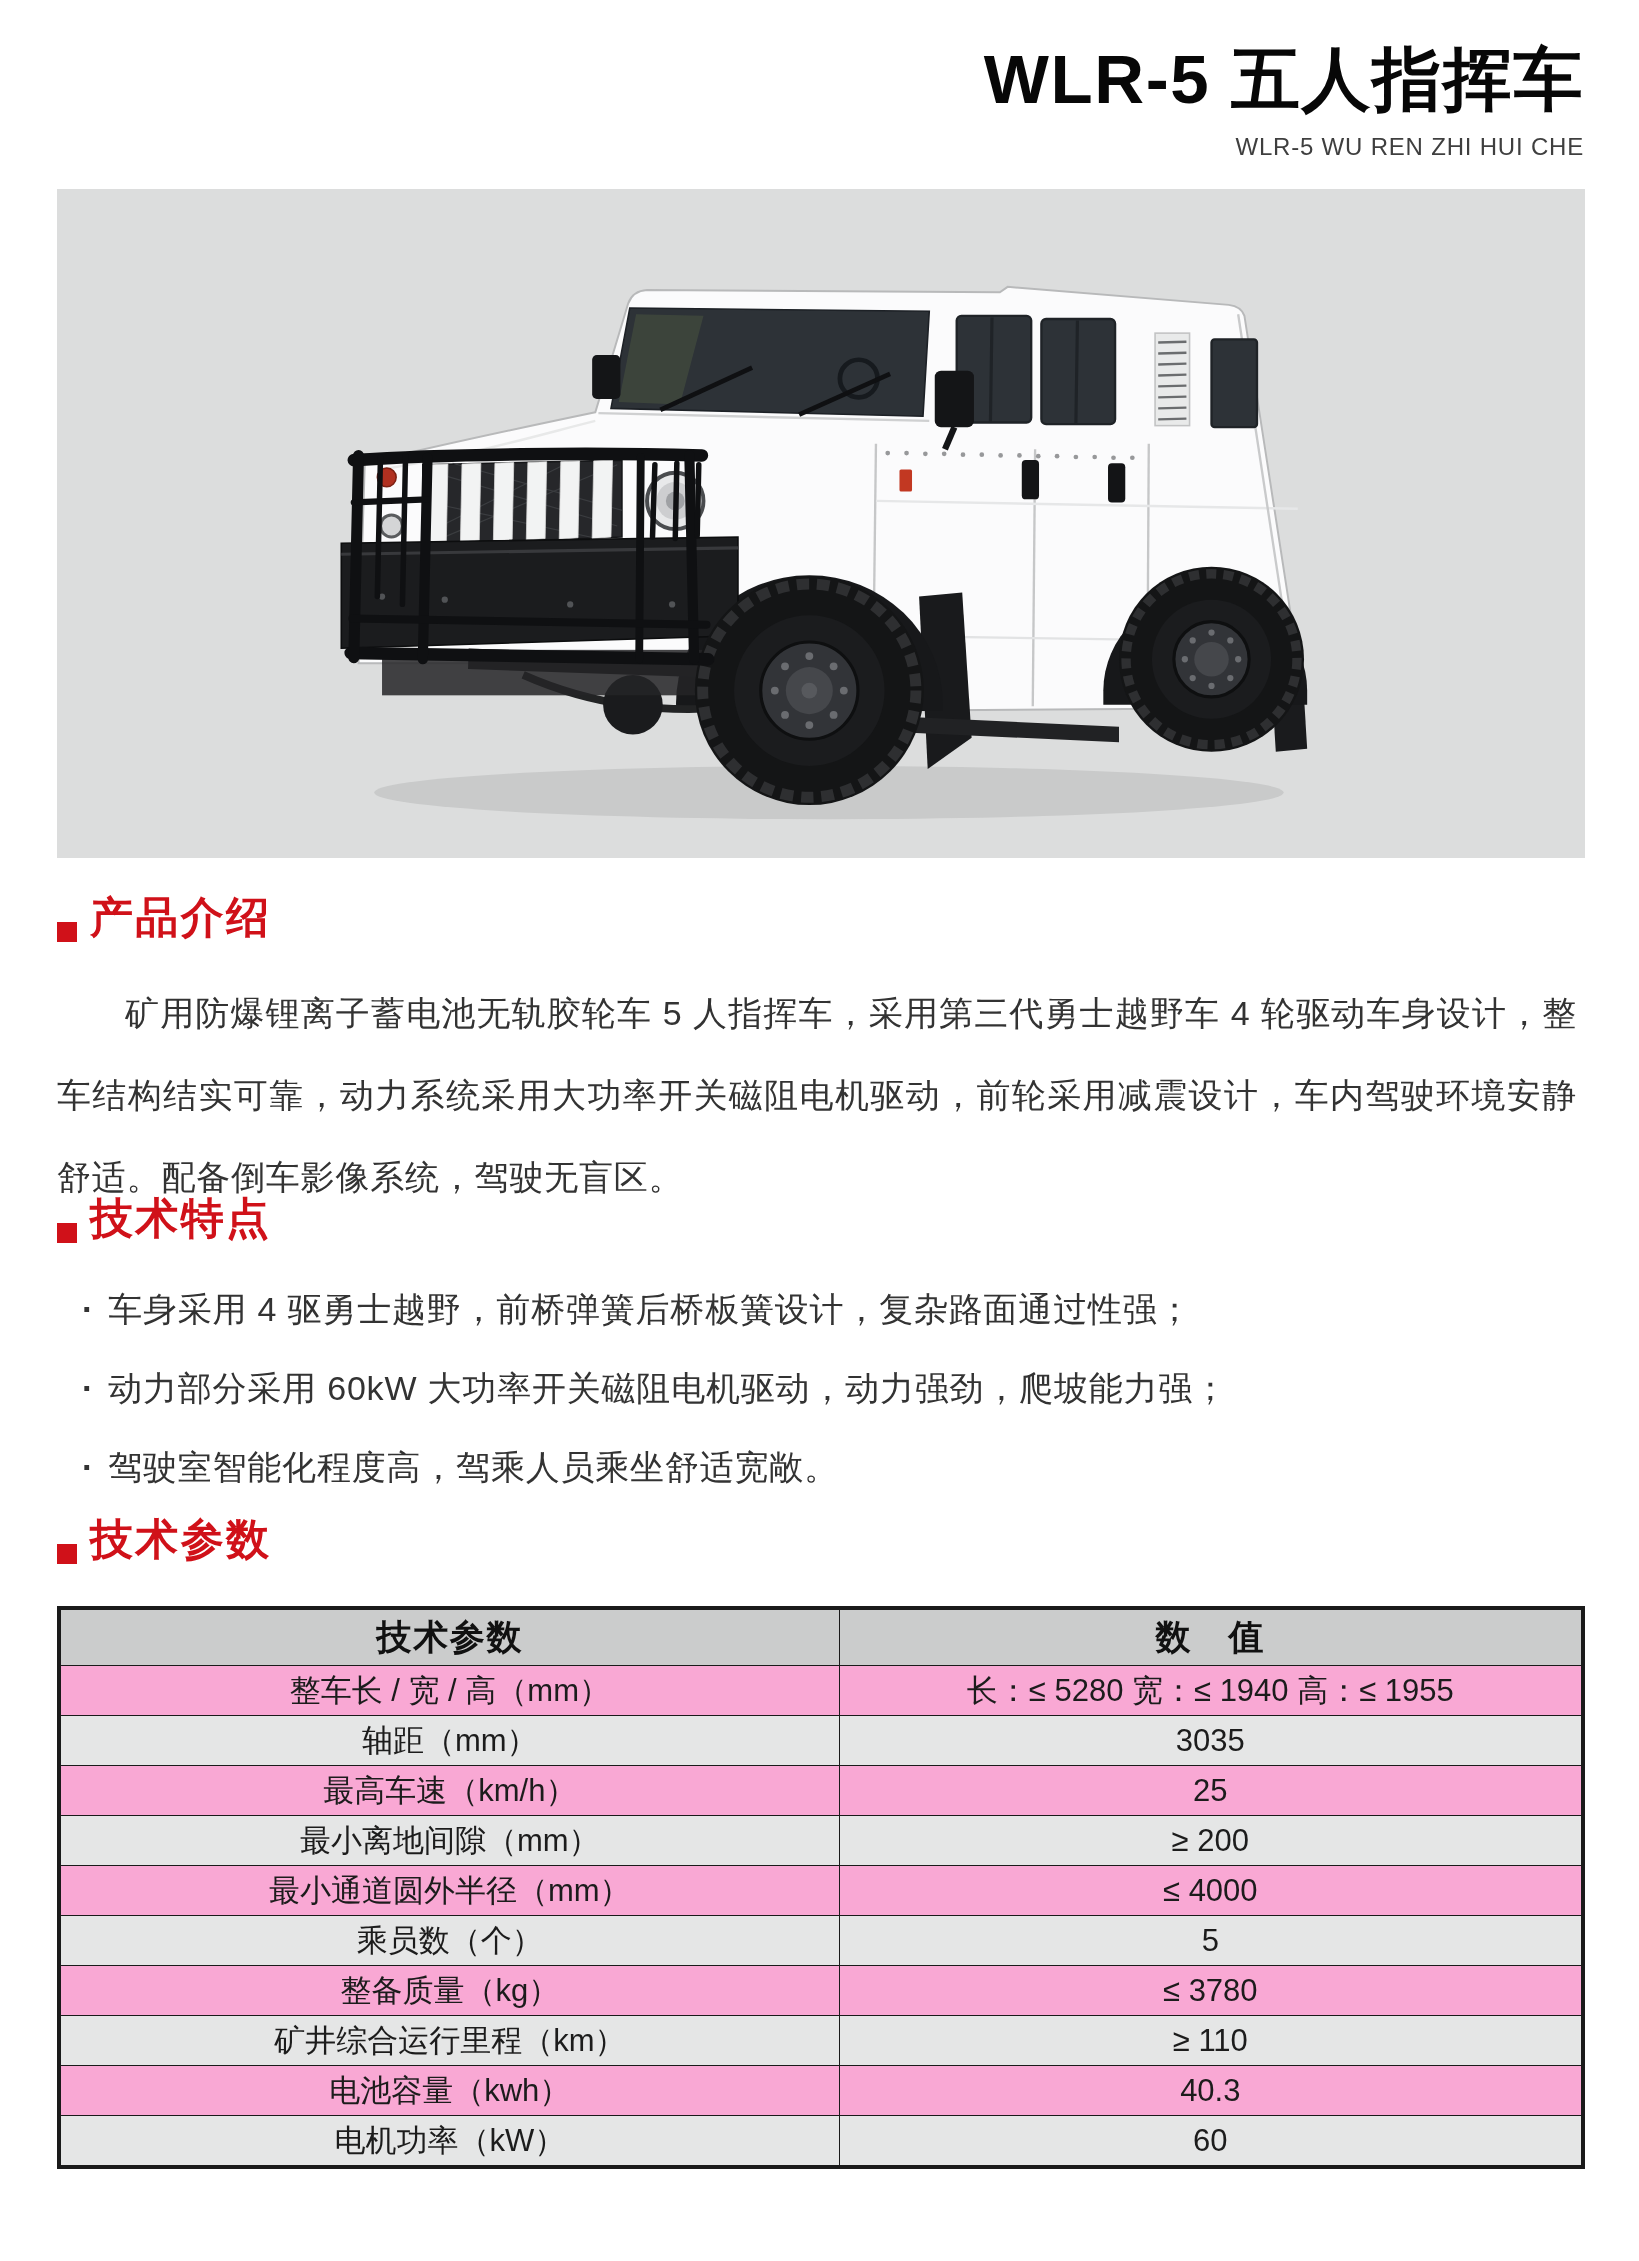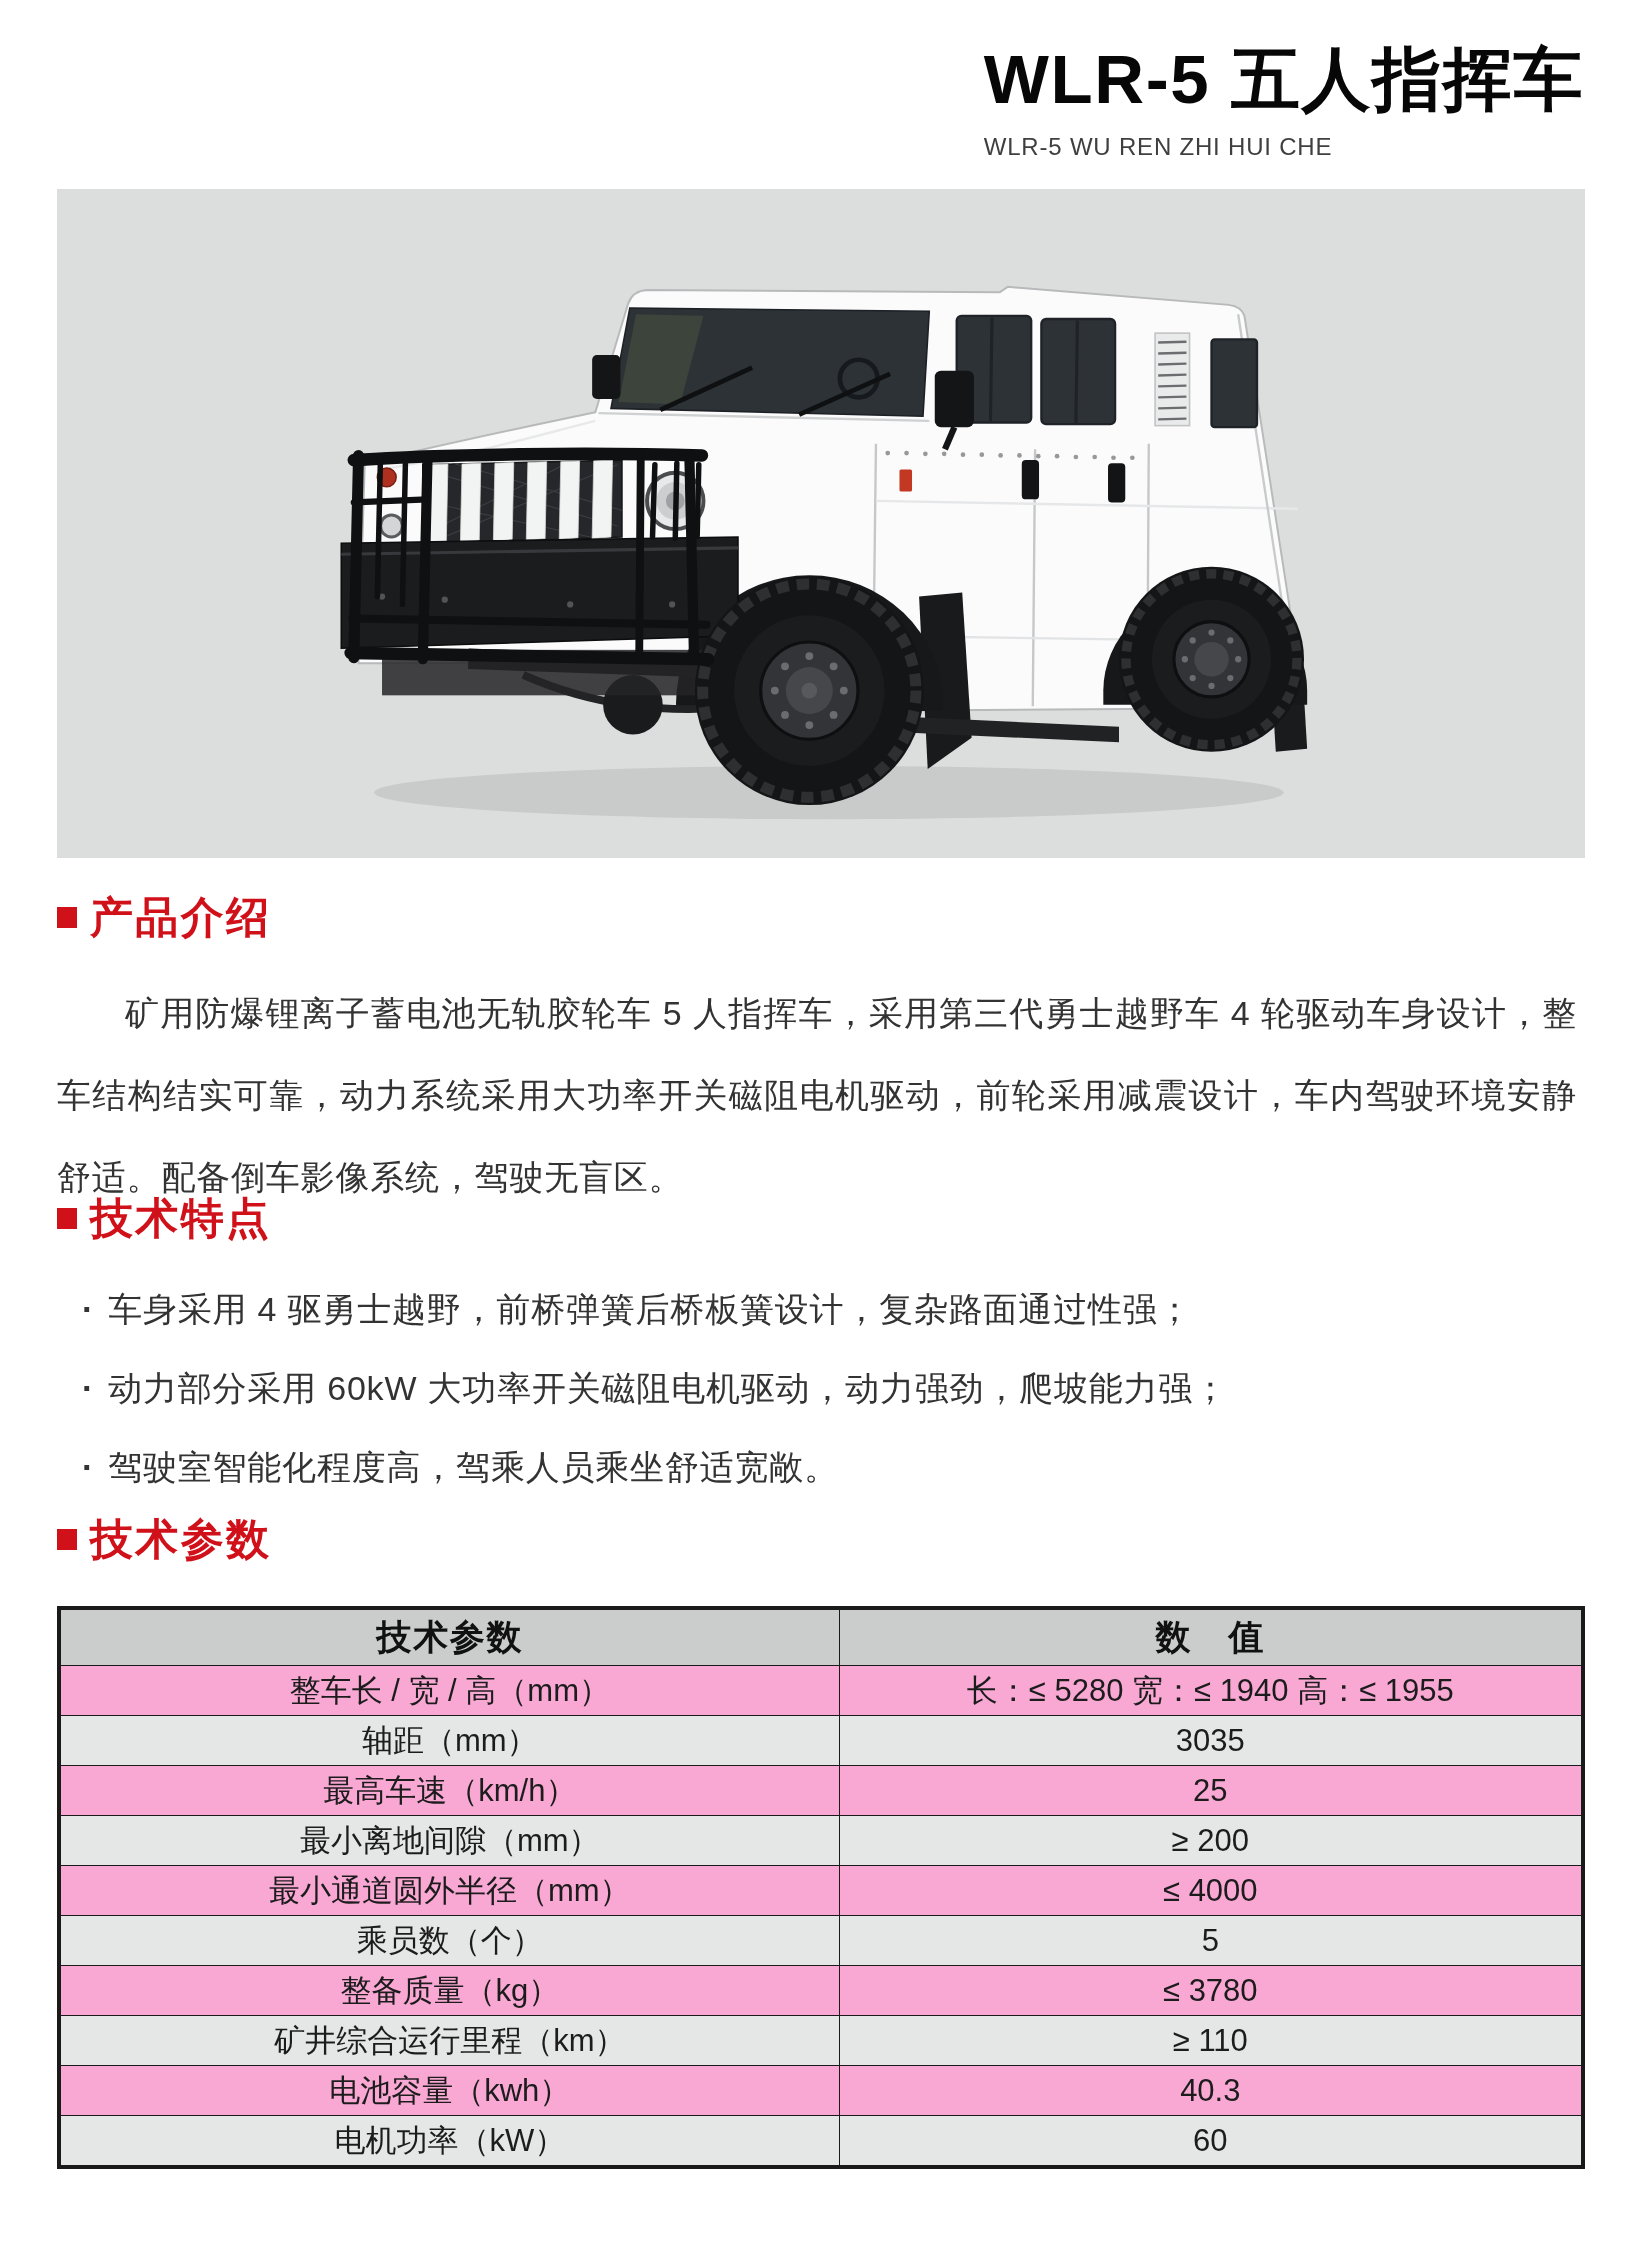--- a/index.html
+++ b/index.html
@@ -5,38 +5,38 @@
   html,body{margin:0;padding:0;background:#ffffff;}
   .page{
     position:relative;
     width:1639px;height:2261px;
     background:#ffffff;
     font-family:"Liberation Sans","DejaVu Sans",sans-serif;
     color:#2f2f2f;
     overflow:hidden;
   }
   
-  .masthead{position:absolute;top:41px;right:55px;text-align:left;}
+  .masthead{position:absolute;top:41px;right:55px;text-align:right;}
   .masthead h1{
     margin:0;font-size:69px;line-height:78px;font-weight:bold;
     color:#070707;letter-spacing:1.6px;
   }
   .masthead .subtitle{
     margin-top:14px;font-size:24px;line-height:27px;
     color:#3f3f3f;letter-spacing:0.8px;font-weight:400;
   }
   
   .photo-box{
     position:absolute;left:57px;top:189px;width:1528px;height:669px;
     background:#dcdddd;
   }
   .photo-box svg{position:absolute;left:278px;top:78px;}
   
   .section{position:absolute;left:57px;width:1528px;}
-  .sec-title{display:flex;align-items:center;height:49px;}
+  .sec-title{display:flex;align-items:flex-end;height:49px;}
   .sec-title .sq{
     width:20.4px;height:20.4px;background:#d01119;margin-right:12.5px;flex:0 0 auto;
   }
   .sec-title .txt{
     font-size:43px;font-weight:bold;color:#d01119;letter-spacing:2.4px;line-height:49px;
   }
   .sec-intro{top:893px;}
   .sec-features{top:1194px;}
   .sec-params{top:1515px;}
   .body-text{

